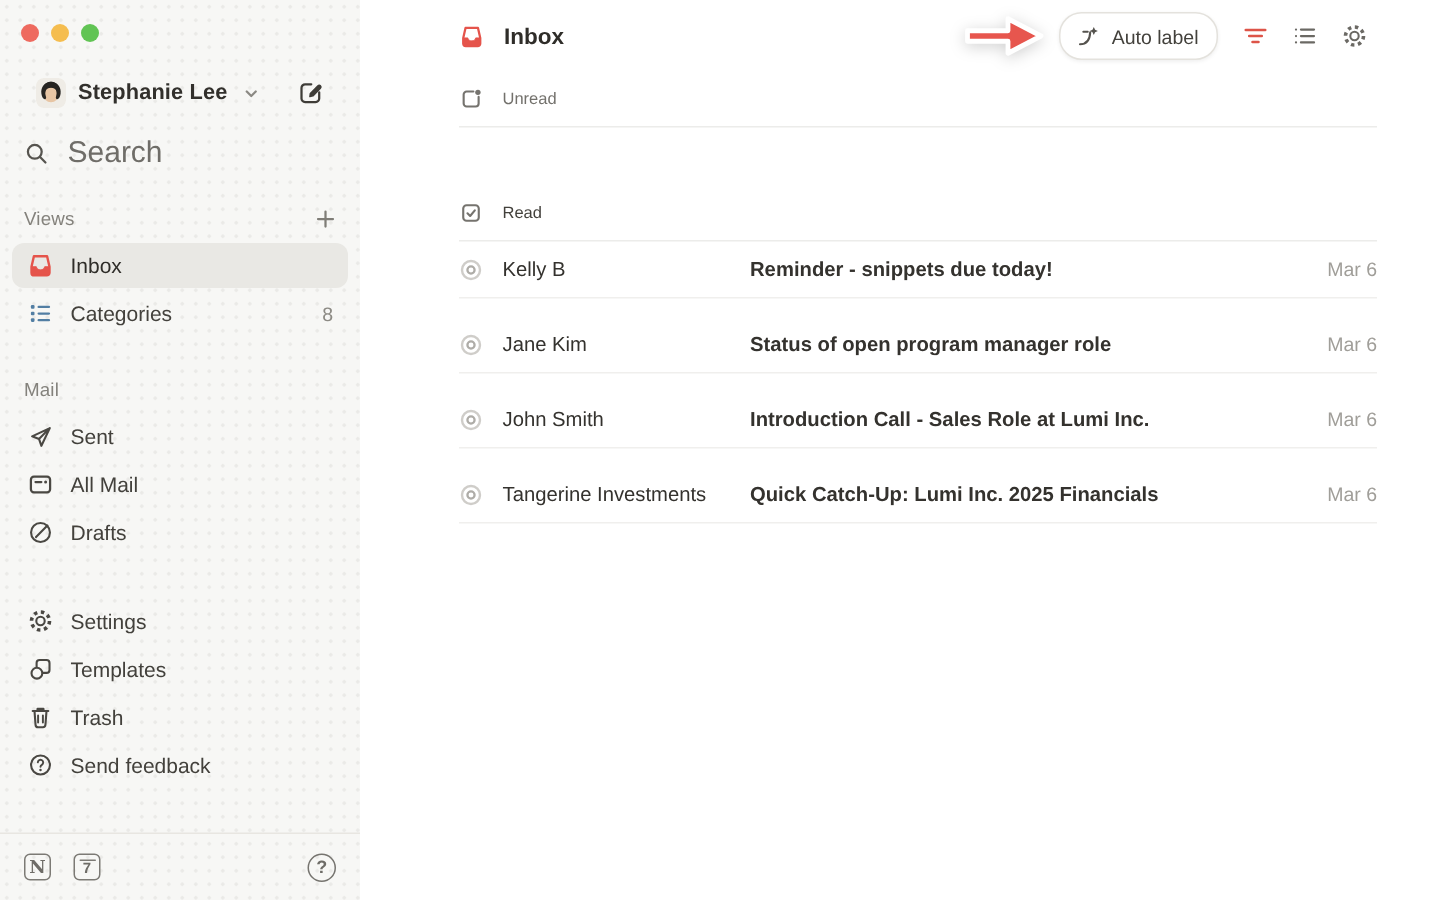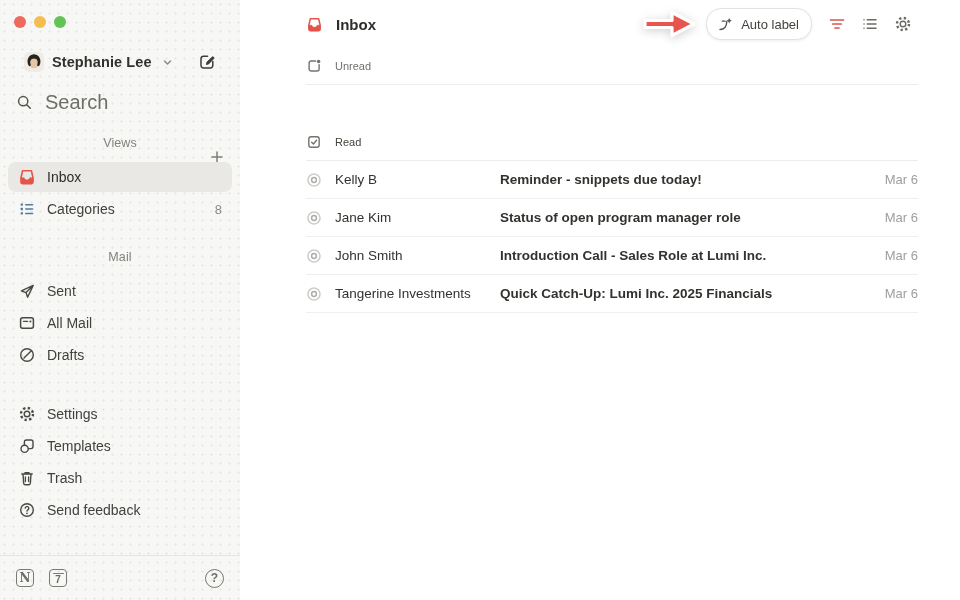--- a/index.html
+++ b/index.html
@@ -23,21 +23,21 @@
 
   .profile { margin-top:18px; height:32px; display:flex; align-items:center; padding:0 24px; gap:8px; }
   .avatar { width:20px; height:20px; border-radius:5px; flex:0 0 20px; }
   .profile-name { font-size:14.5px; font-weight:700; color:#32302c; letter-spacing:.1px; }
   .chev { margin-left:2px; display:flex; }
   .compose { margin-left:auto; display:flex; cursor:pointer; }
 
   .search-row { margin-top:8px; height:32px; display:flex; align-items:center; gap:12px; padding:0 16px; cursor:pointer; }
   .search-row .label { font-size:20px; color:#6f6d68; }
 
-  .section-head { display:flex; align-items:center; padding:0 16px; height:20px;flex-direction:column; }
+  .section-head { display:flex; align-items:center; padding:0 16px; height:20px; }
   .section-head .label { font-size:12.5px; color:#84827c; letter-spacing:.1px; }
   .section-head .plus { margin-left:auto; display:flex; cursor:pointer; }
   .sh-views { margin-top:18px; }
   .sh-mail  { margin-top:24px; }
 
   .nav-item {
     height:30px; margin:2px 8px 2px 8px; padding:0 10px; border-radius:8px;
     display:flex; align-items:center; gap:11px; cursor:pointer;
     font-size:14px; color:#43413c;
   }
@@ -78,21 +78,21 @@
 
   .section-row { height:36px; display:flex; align-items:center; gap:13px; padding-left:66px; padding-right:42px; cursor:pointer; }
   .section-row .sec-label { font-size:11px; }
   .sec-unread .sec-label { color:#73716c; }
   .sec-read { height:37px; }
   .sec-read .sec-label { color:#43413c; }
   .rule { height:1px; background:#ececea; margin:0 42px 0 66px; }
   .gap-block { height:38px; }
 
   .email-row {
-    height:38px; margin:0 42px 0 66px; border-bottom:1px solid #f0efed;
+    height:38px; margin:0 42px 12px 66px; border-bottom:1px solid #f0efed;
     display:flex; align-items:center; gap:13px; cursor:pointer; font-size:13.5px;
   }
   .email-row .sender { width:152px; flex:0 0 152px; color:#34322e; }
   .email-row .subject { flex:1; color:#34322e; overflow:hidden; white-space:nowrap;font-weight:bold; }
   .email-row .date { color:#a09e99; font-size:13px; }
 </style>
 </head>
 <body>
 
 <div class="app">

